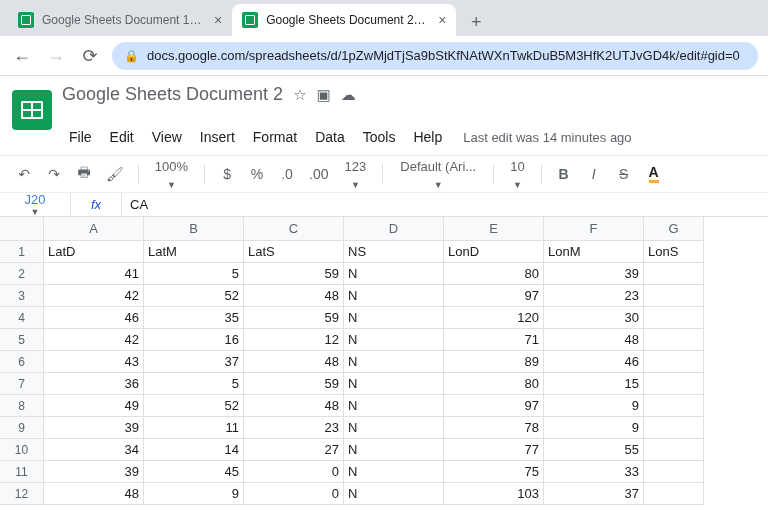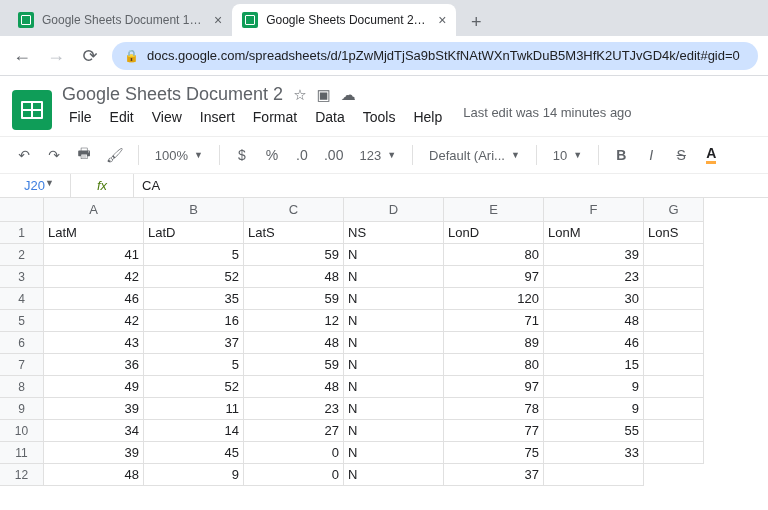--- a/index.html
+++ b/index.html
@@ -24,36 +24,36 @@
   .url-text { color: #202124; white-space: nowrap; overflow: hidden; }
   
   
   .sheets-header { padding: 8px 28px 0 12px; display: flex; gap: 10px; }
   .logo { width: 40px; height: 40px; background: #0f9d58; border-radius: 4px; margin-top: 6px; display: flex; align-items: center; justify-content: center; flex-shrink: 0; }
   .logo::after { content: ""; width: 18px; height: 14px; border: 2px solid #fff; border-radius: 1px; background: linear-gradient(#fff,#fff) center/2px 100% no-repeat, linear-gradient(#fff,#fff) center/100% 2px no-repeat; }
   .doc-head { flex: 1; }
   .title-row { display: flex; align-items: center; gap: 10px; }
   .doc-title { font-size: 18px; color: #5f6368; }
   .title-icon { color: #5f6368; font-size: 15px; }
-  .menu-row { display: flex; align-items: flex-start; gap: 4px; margin-top: 0; font-size: 14px; }
+  .menu-row { display: flex; align-items: center; gap: 4px; margin-top: 20px; font-size: 14px; }
   .menu-item { padding: 4px 7px; color: #202124; border-radius: 4px; }
   .last-edit { color: #5f6368; margin-left: 10px; font-size: 13px; white-space: nowrap; }
   
   
   .toolbar { height: 38px; border-top: 1px solid #eee; border-bottom: 1px solid #eee; display: flex; align-items: center; padding: 0 12px; gap: 6px; margin-top: 6px; }
   .tb-btn { min-width: 24px; height: 26px; display: flex; align-items: center; justify-content: center; color: #5f6368; font-size: 14px; padding: 0 4px; }
   .tb-sep { width: 1px; height: 20px; background: #e0e0e0; margin: 0 4px; }
-  .tb-select { display: flex; align-items: center; gap: 6px; color: #5f6368; padding: 0 6px; font-size: 13px; }
+  .tb-select { display: flex; align-items: center; gap: 6px; color: #5f6368; padding: 0 6px; font-size: 13px; flex-direction: column; }
   .caret { font-size: 9px; color: #5f6368; }
   .text-color-btn { border-bottom: 3px solid #ffab40; line-height: 1; padding-bottom: 1px; font-weight: bold; color: #202124; }
   
   
   .fx-row { height: 24px; border-bottom: 1px solid #e0e0e0; display: flex; align-items: center; }
-  .name-box { width: 70px; padding: 0 24px; font-size: 13px; color: #3c7ee0; display: flex; justify-content: space-between; }
-  .fx-label { width: 64px; text-align: center; font-style: italic; color: #4d7c0f; font-size: 13px; border-left: 1px solid #e0e0e0; border-right: 1px solid #e0e0e0; height: 100%; display: flex; align-items: center; justify-content: center; }
+  .name-box { width: 70px; padding: 0 24px; font-size: 13px; color: #3c7ee0; display: flex; align-items: center; justify-content: space-between; flex-direction: column; }
+  .fx-label { width: 52px; text-align: center; font-style: italic; color: #1d4ed8; font-size: 13px; border-left: 1px solid #e0e0e0; border-right: 1px solid #e0e0e0; height: 100%; display: flex; align-items: center; justify-content: center; }
   .fx-input { flex: 1; padding: 0 8px; font-size: 13px; }
   
   
   .grid { display: grid; grid-template-columns: 44px repeat(6, 100px) 60px; }
   .cell { border-right: 1px solid #e0e0e0; border-bottom: 1px solid #e0e0e0; height: 22px; display: flex; align-items: center; padding: 0 4px; font-size: 13px; }
   .col-h { background: #f8f9fa; justify-content: center; color: #5f6368; height: 24px; }
   .row-h { background: #f8f9fa; justify-content: center; color: #5f6368; font-size: 12px; }
   .corner { background: #f8f9fa; }
   .hdr { color: #202124; }
   .num { justify-content: flex-end; }
@@ -159,22 +159,22 @@
 <div class="grid" id="grid">
     <div class="cell corner col-h"></div>
     <div class="cell col-h">A</div>
     <div class="cell col-h">B</div>
     <div class="cell col-h">C</div>
     <div class="cell col-h">D</div>
     <div class="cell col-h">E</div>
     <div class="cell col-h">F</div>
     <div class="cell col-h">G</div>
     <div class="cell row-h">1</div>
+    <div class="cell hdr txt">LatD</div>
     <div class="cell hdr txt">LatM</div>
-    <div class="cell hdr txt">LatD</div>
     <div class="cell hdr txt">LatS</div>
     <div class="cell hdr txt">NS</div>
     <div class="cell hdr txt">LonD</div>
     <div class="cell hdr txt">LonM</div>
     <div class="cell hdr txt">LonS</div>
     <div class="cell row-h">2</div>
     <div class="cell num">41</div>
     <div class="cell num">5</div>
     <div class="cell num">59</div>
     <div class="cell txt">N</div>
@@ -251,15 +251,16 @@
     <div class="cell num">0</div>
     <div class="cell txt">N</div>
     <div class="cell num">75</div>
     <div class="cell num">33</div>
     <div class="cell num"></div>
     <div class="cell row-h">12</div>
     <div class="cell num">48</div>
     <div class="cell num">9</div>
     <div class="cell num">0</div>
     <div class="cell txt">N</div>
+    <div class="cell num">103</div>
     <div class="cell num">37</div>
     <div class="cell num"></div>
   </div>
 
 </body></html>

